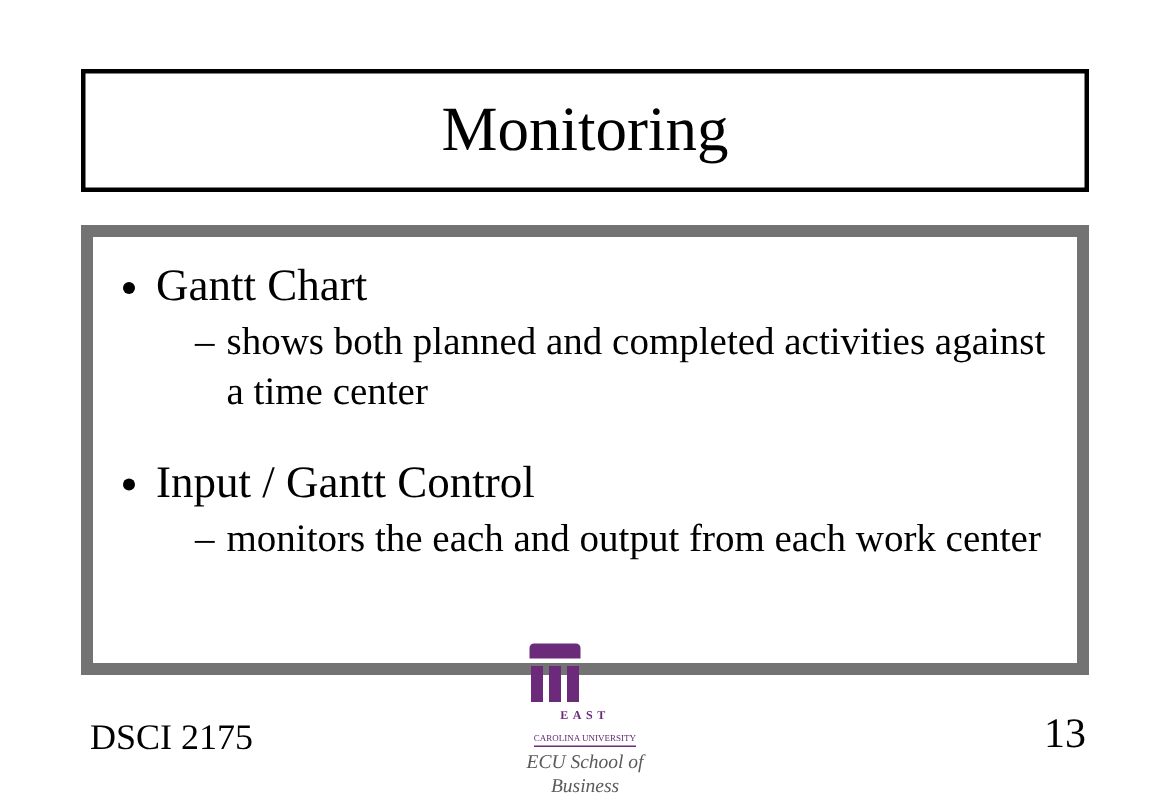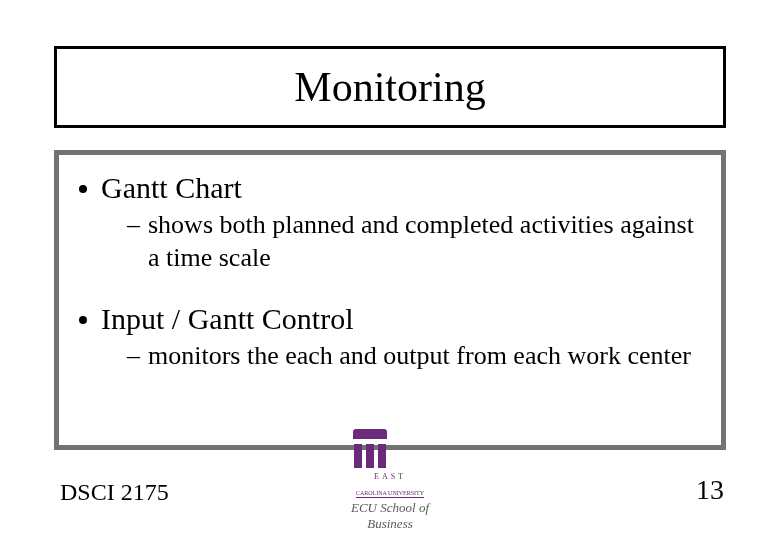--- a/index.html
+++ b/index.html
@@ -32,21 +32,21 @@
   .title-text {
     font-size: 42px;
     font-weight: normal;
   }
   .body-box {
     position: absolute;
     left: 54px;
     top: 150px;
     width: 672px;
     height: 300px;
-    border: 5px solid #737373;
+    border: 8px solid #737373;
     box-sizing: border-box;
     padding: 10px 20px 10px 20px;
   }
   .bullet1 {
     font-size: 30px;
     margin: 6px 0 4px 0;
     display: flex;
     align-items: flex-start;
   }
   .bullet1 .dot {
@@ -118,21 +118,21 @@
     left: 50%;
     transform: translateX(-50%);
     display: flex;
     gap: 4px;
   }
   .logo-text1 {
     font-size: 8px;
     letter-spacing: 3px;
     color: #6b2a7a;
     font-family: Georgia, serif;
-    font-weight: normal;
+    font-weight: bold;
   }
   .logo-text2 {
     font-size: 6px;
     color: #6b2a7a;
     font-family: Georgia, serif;
     border-bottom: 1px solid #6b2a7a;
     display: inline-block;
     padding-bottom: 1px;
   }
   .logo-text3 {
@@ -153,21 +153,21 @@
   </div>
 
   <div class="body-box">
 
     <div class="bullet1">
       <span class="dot"></span>
       <span>Gantt Chart</span>
     </div>
     <div class="bullet2">
       <span class="dash">–</span>
-      <span class="txt">shows both planned and completed activities against a time scale</span>
+      <span class="txt">shows both planned and completed activities against a time center</span>
     </div>
 
     <div class="bullet1" style="margin-top:28px;">
       <span class="dot"></span>
       <span>Input / Gantt Control</span>
     </div>
     <div class="bullet2">
       <span class="dash">–</span>
       <span class="txt">monitors the each and output from each work center</span>
     </div>

